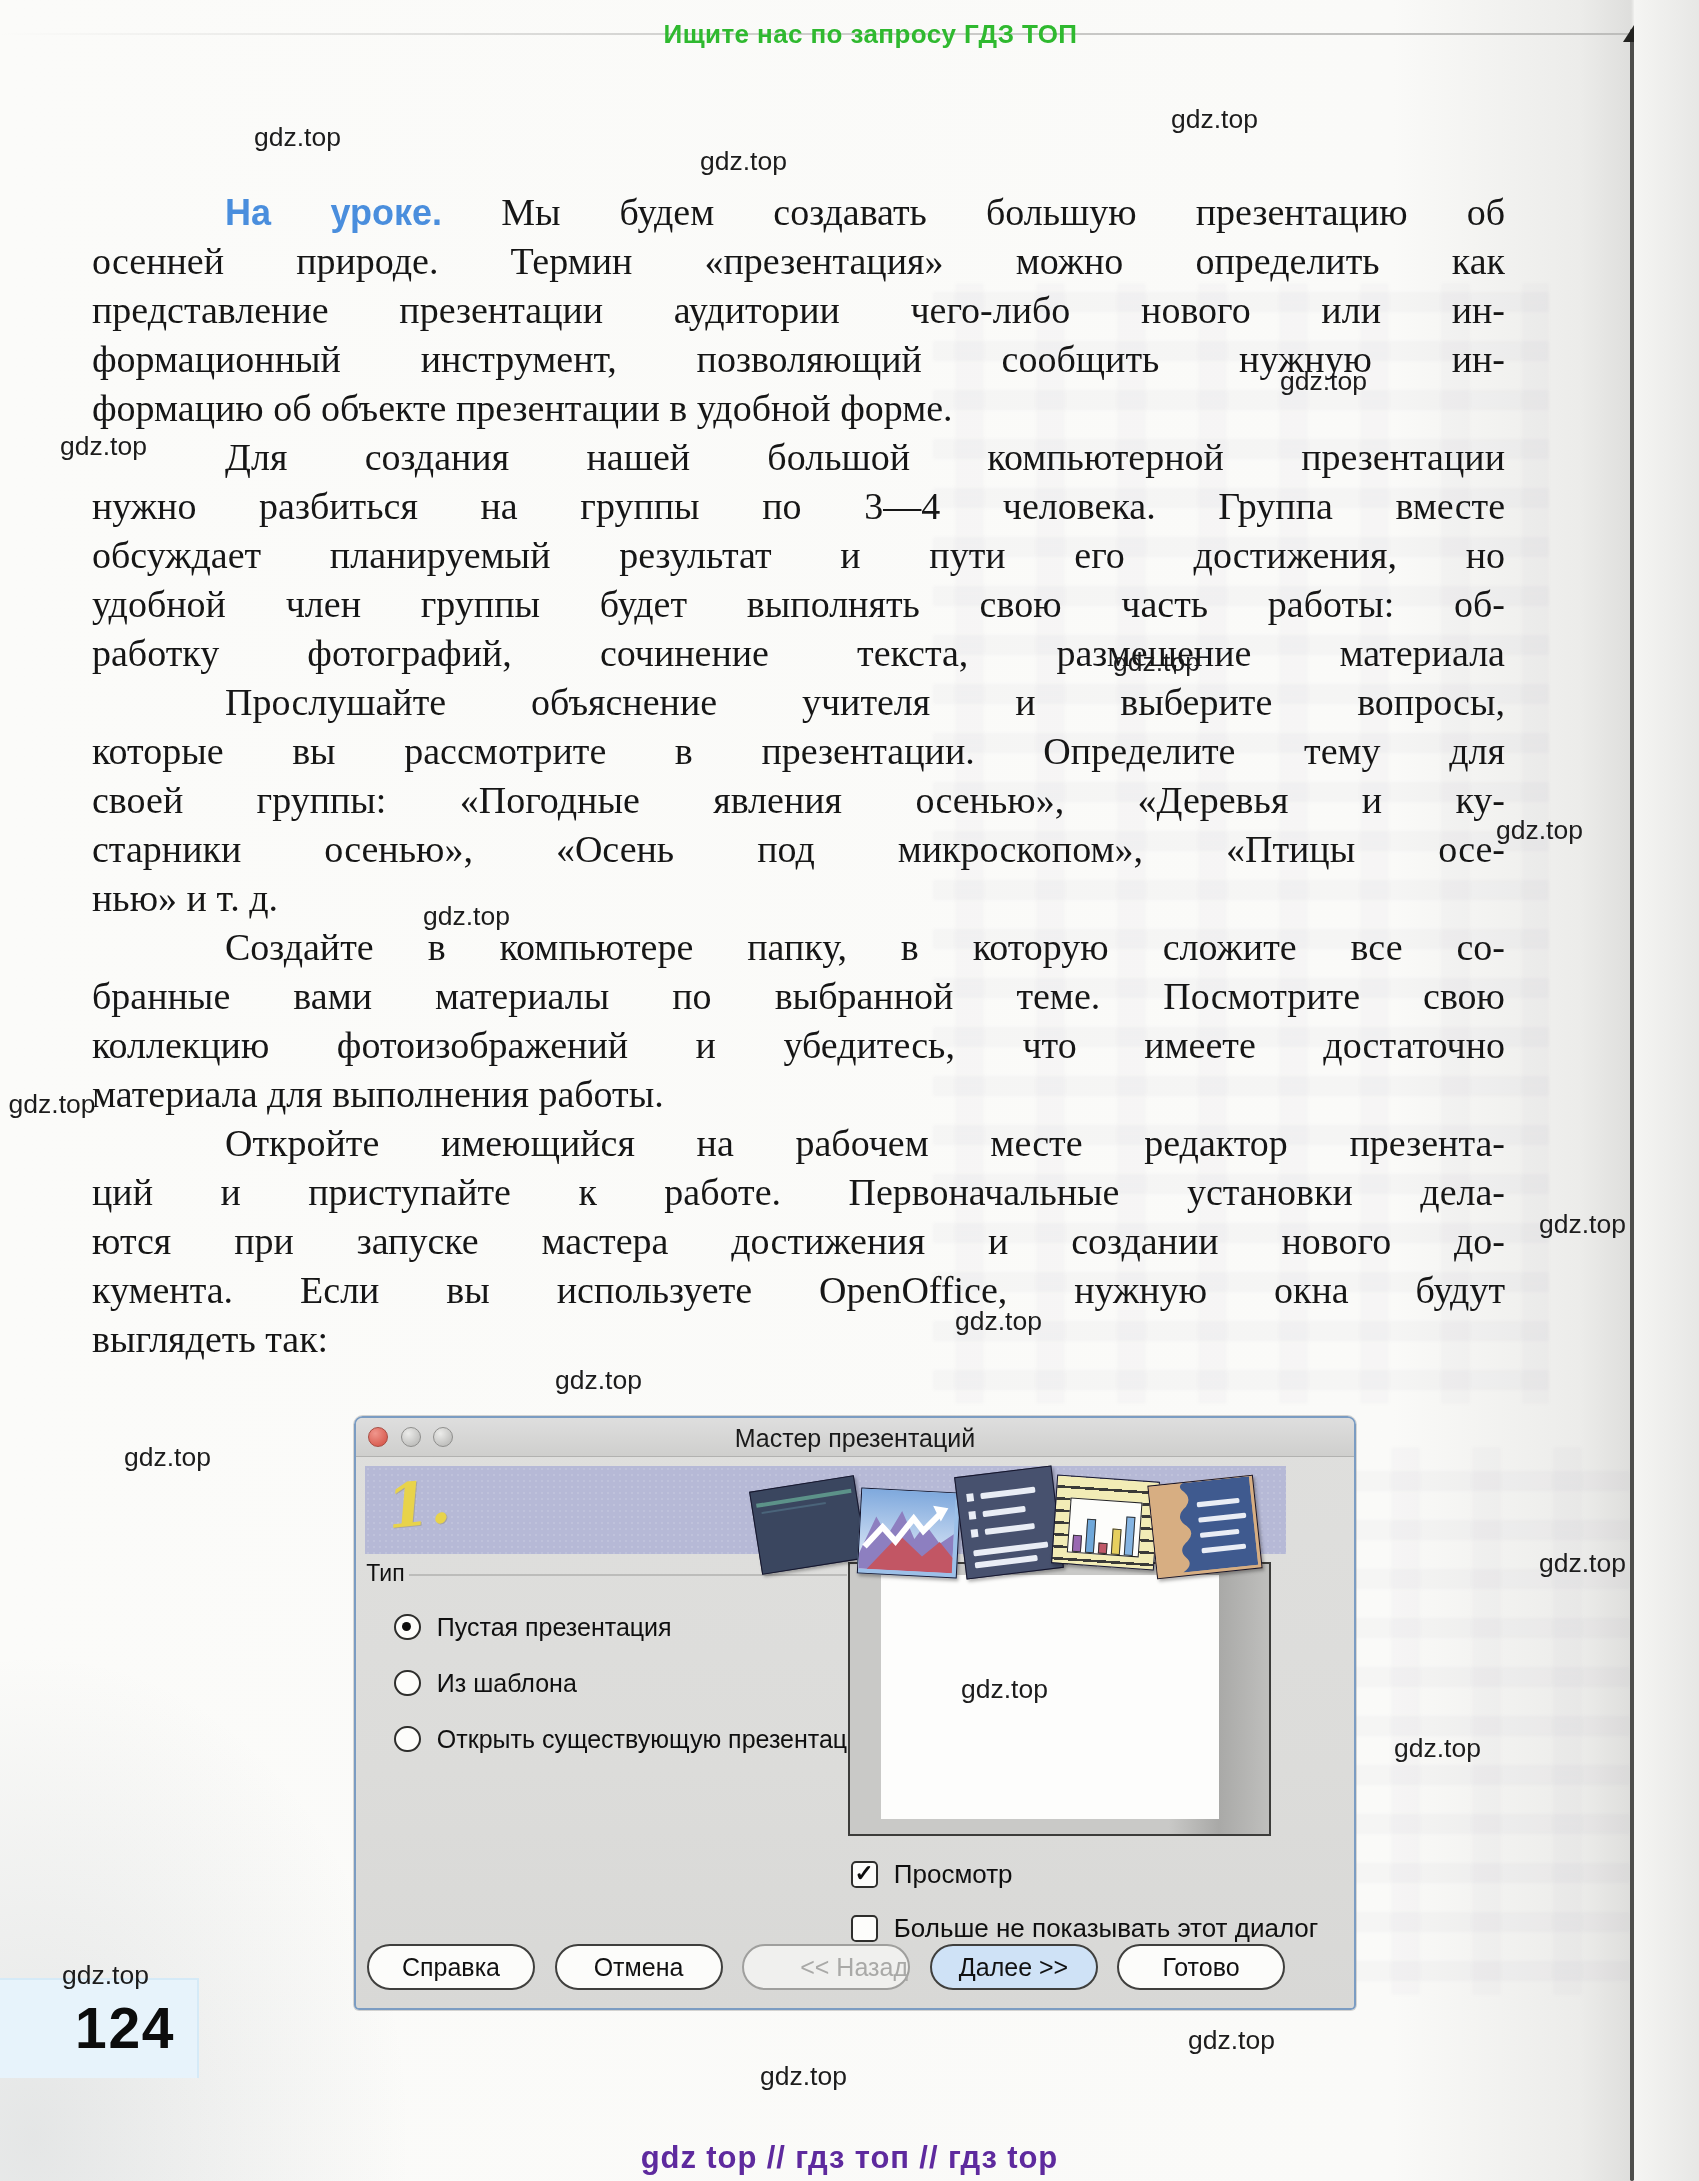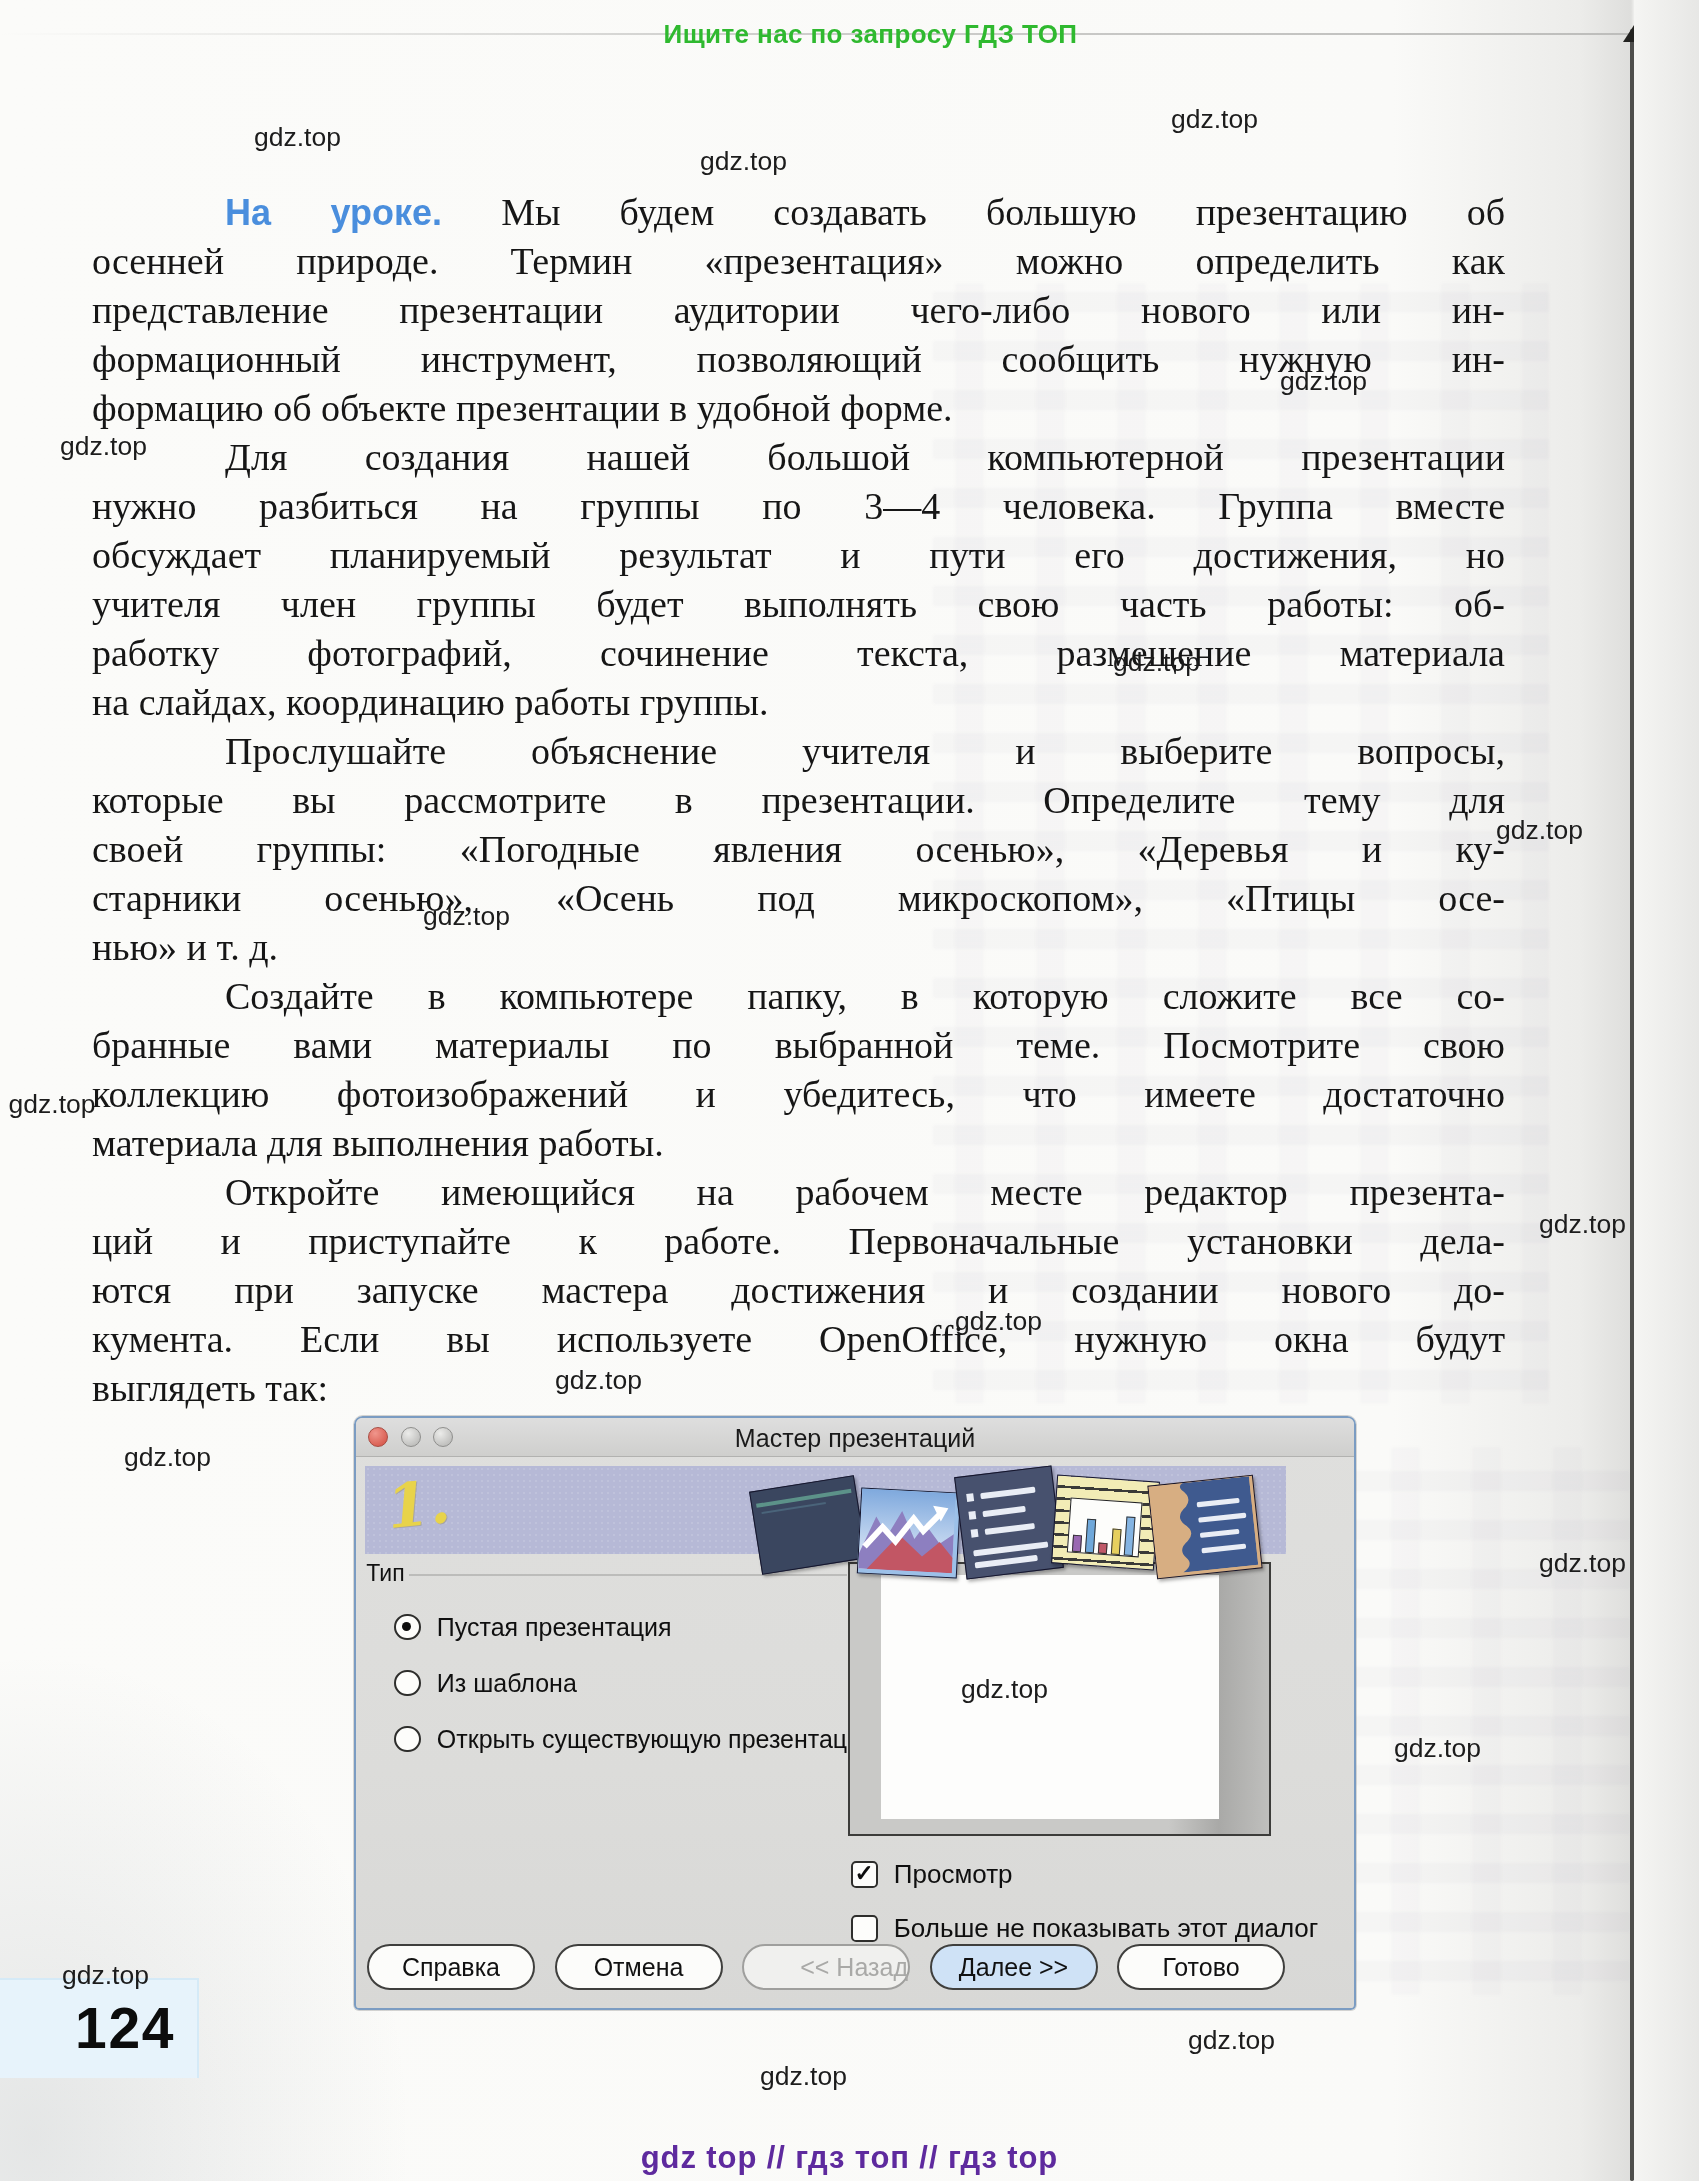--- a/index.html
+++ b/index.html
@@ -137,23 +137,22 @@
   <div class="text-block">
 
   <div class="tl ind"><span class="lead">На уроке.</span><span> Мы будем создавать большую презентацию об</span></div>
       <div class="tl"><span class="lead"></span><span>осенней природе. Термин «презентация» можно определить как</span></div>
       <div class="tl"><span class="lead"></span><span>представление презентации аудитории чего-либо нового или ин-</span></div>
       <div class="tl"><span class="lead"></span><span>формационный инструмент, позволяющий сообщить нужную ин-</span></div>
       <div class="tl end"><span class="lead"></span><span>формацию об объекте презентации в удобной форме.</span></div>
       <div class="tl ind"><span class="lead"></span><span>Для создания нашей большой компьютерной презентации</span></div>
       <div class="tl"><span class="lead"></span><span>нужно разбиться на группы по 3—4 человека. Группа вместе</span></div>
       <div class="tl"><span class="lead"></span><span>обсуждает планируемый результат и пути его достижения, но</span></div>
-      <div class="tl"><span class="lead"></span><span>учителя член группы будет выполнять свою часть работы: об-</span></div>
+      <div class="tl"><span class="lead"></span><span>удобной член группы будет выполнять свою часть работы: об-</span></div>
       <div class="tl"><span class="lead"></span><span>работку фотографий, сочинение текста, размещение материала</span></div>
-      <div class="tl end"><span class="lead"></span><span>на слайдах, координацию работы группы.</span></div>
       <div class="tl ind"><span class="lead"></span><span>Прослушайте объяснение учителя и выберите вопросы,</span></div>
       <div class="tl"><span class="lead"></span><span>которые вы рассмотрите в презентации. Определите тему для</span></div>
       <div class="tl"><span class="lead"></span><span>своей группы: «Погодные явления осенью», «Деревья и ку-</span></div>
       <div class="tl"><span class="lead"></span><span>старники осенью», «Осень под микроскопом», «Птицы осе-</span></div>
       <div class="tl end"><span class="lead"></span><span>нью» и т. д.</span></div>
       <div class="tl ind"><span class="lead"></span><span>Создайте в компьютере папку, в которую сложите все со-</span></div>
       <div class="tl"><span class="lead"></span><span>бранные вами материалы по выбранной теме. Посмотрите свою</span></div>
       <div class="tl"><span class="lead"></span><span>коллекцию фотоизображений и убедитесь, что имеете достаточно</span></div>
       <div class="tl end"><span class="lead"></span><span>материала для выполнения работы.</span></div>
       <div class="tl ind"><span class="lead"></span><span>Откройте имеющийся на рабочем месте редактор презента-</span></div>

